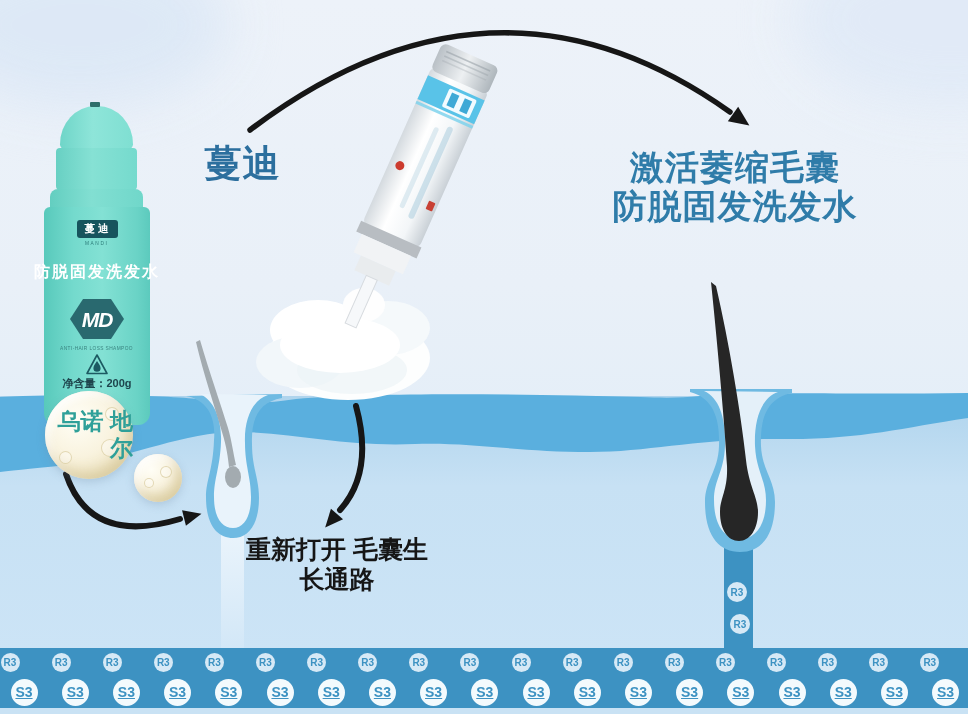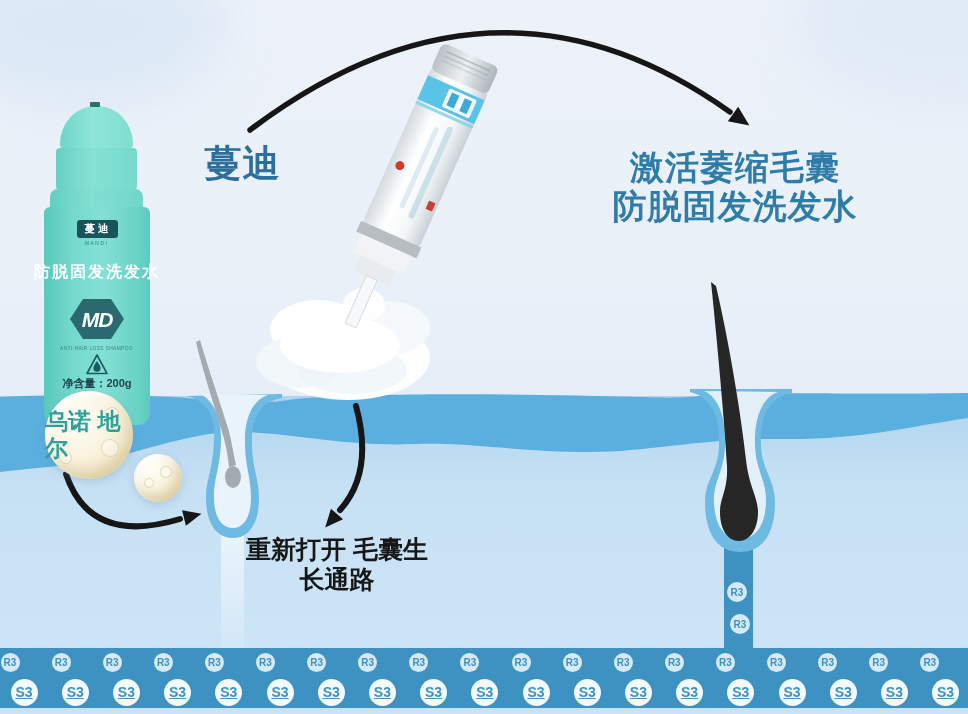--- a/index.html
+++ b/index.html
@@ -21,21 +21,21 @@
   .note-inhibit{left:34px;top:534px;width:180px;}
   .note-reopen{left:237px;top:534px;width:200px;}
   
   .bubble{position:absolute;border-radius:50%;
     background:radial-gradient(circle at 36% 32%, #FFFEF6 0%, #F9F3DF 45%, #F0E6C5 72%, #E4D7A8 100%);
     box-shadow: inset -5px -7px 12px rgba(190,172,115,.38), inset 4px 5px 9px rgba(255,255,255,.95), 0 3px 8px rgba(110,135,160,.28);
     display:flex;flex-direction:column;align-items:center;justify-content:center;}
   .bubble .droplet{position:absolute;border-radius:50%;border:1px solid rgba(205,190,135,.55);background:rgba(255,255,255,.35);}
   .bubble-big{left:45px;top:391px;width:88px;height:88px;}
   .bubble-small{left:134px;top:454px;width:48px;height:48px;}
-  .bubble-text{position:relative;z-index:2;font-size:23px;line-height:27px;font-weight:800;color:var(--bubble-text-teal,#2FA099);text-align:left;}
+  .bubble-text{position:relative;z-index:2;font-size:23px;line-height:27px;font-weight:800;color:var(--bubble-text-teal,#2FA099);text-align:right;}
   
   .shampoo{position:absolute;left:44px;top:101px;width:106px;height:332px;}
   .shampoo .nub{position:absolute;left:46px;top:1px;width:10px;height:5px;background:#2E6F6B;border-radius:1px;}
   .shampoo .dome{position:absolute;left:16px;top:5px;width:73px;height:44px;background:linear-gradient(90deg,#6FD5C8,#8EE5D9 45%,#7FDFD2);border-radius:50% 50% 6px 6px / 90% 90% 6px 6px;}
   .shampoo .ring1{position:absolute;left:12px;top:47px;width:81px;height:42px;background:linear-gradient(90deg,#68D0C3,#86E1D4 45%,#75DACD);border-radius:4px;}
   .shampoo .shoulder{position:absolute;left:6px;top:88px;width:93px;height:22px;background:linear-gradient(90deg,#63CEC0,#82DFD2 45%,#70D7CA);border-radius:8px 8px 0 0;}
   .shampoo .body{position:absolute;left:0px;top:106px;width:106px;height:218px;
     background:linear-gradient(90deg,#58C9BB 0%,#74DACD 28%,#83E1D4 55%,#6AD3C6 88%,#5CCABD 100%);
     border-radius:6px 6px 12px 12px;display:flex;flex-direction:column;align-items:center;}
   .brand-badge{margin-top:13px;background:var(--bottle-dark-teal,#17545D);color:#fff;font-size:10.5px;font-weight:700;letter-spacing:3px;padding:2px 6px 2px 8px;border-radius:3px;}

